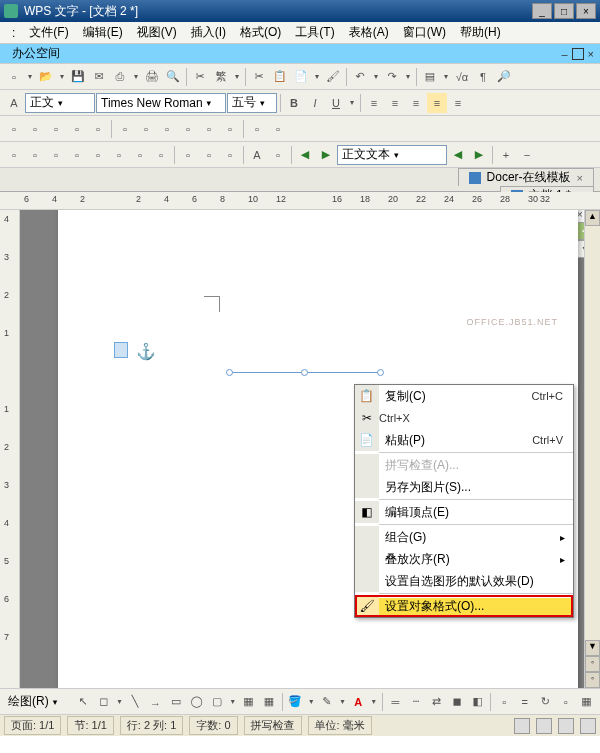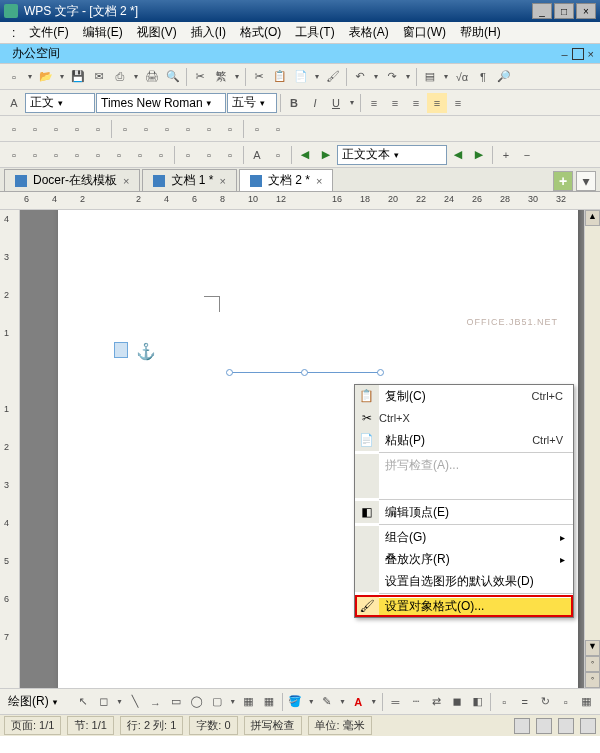--- a/index.html
+++ b/index.html
@@ -21,21 +21,21 @@
 
     
     .toolbar { height: 26px; background: #f0efe8; border-bottom: 1px solid #ccc; display: flex; align-items: center; padding: 0 4px; gap: 1px; flex-wrap: nowrap; }
     .tbar-btn { width: 20px; height: 20px; border: 1px solid transparent; display: flex; align-items: center; justify-content: center; font-size: 11px; color: #555; }
     .tbar-sep { width: 1px; height: 18px; background: #bbb; margin: 0 2px; }
     .tbar-combo { height: 20px; border: 1px solid #7f9db9; background: #fff; font-size: 12px; padding: 0 4px; display: flex; align-items: center; }
     .tbar-combo .caret { margin-left: 4px; font-size: 9px; }
     .tbar-drop { width: 10px; display: inline-flex; justify-content: center; font-size: 8px; color: #555; }
 
     
-    .doc-tabs { height: 24px; background: #e8e8e0; border-bottom: 1px solid #aaa; display: flex; align-items: flex-end; padding: 0 4px; gap: 0; }
+    .doc-tabs { height: 24px; background: #e8e8e0; border-bottom: 1px solid #aaa; display: flex; align-items: flex-end; padding: 0 4px; gap: 0; flex-direction: column; }
     .doc-tab { height: 22px; background: #e8e8e0; border: 1px solid #aaa; border-bottom: none; padding: 0 10px; display: flex; align-items: center; font-size: 12px; gap: 6px; margin-right: 2px; }
     .doc-tab.active { background: #fff; }
     .doc-tab .close { font-size: 11px; color: #666; }
     .doc-tab .tab-ico { width: 12px; height: 12px; background: #4080c0; display: inline-block; }
     .doc-tabs .spacer { flex: 1; }
     .tab-btn { width: 20px; height: 20px; background: #f8f8f4; border: 1px solid #aaa; display: flex; align-items: center; justify-content: center; font-size: 14px; color: #555; margin-left: 3px; }
     .tab-btn.plus { background: #a6c87a; color: #fff; font-weight: bold; }
 
     
     .ruler-h { height: 18px; background: #f0efe8; border-bottom: 1px solid #ccc; position: relative; font-size: 9px; color: #444; }
@@ -256,21 +256,21 @@
     <span class="tick" style="left: 276px;">12</span>
     <span class="tick" style="left: 288px; margin-top: 36px;">14</span>
     <span class="tick" style="left: 332px;">16</span>
     <span class="tick" style="left: 360px;">18</span>
     <span class="tick" style="left: 388px;">20</span>
     <span class="tick" style="left: 416px;">22</span>
     <span class="tick" style="left: 444px;">24</span>
     <span class="tick" style="left: 472px;">26</span>
     <span class="tick" style="left: 500px;">28</span>
     <span class="tick" style="left: 528px;">30</span>
-    <span class="tick" style="left: 556px;">32</span>
+    <span class="tick" style="left: 540px;">32</span>
   </div>
 
 <div class="doc-wrap">
   <div class="ruler-v" id="rulerV">
       <span class="tick" style="top: 4px;">4</span>
       <span class="tick" style="top: 42px;">3</span>
       <span class="tick" style="top: 80px;">2</span>
       <span class="tick" style="top: 118px;">1</span>
       <span class="tick" style="top: 156px;"></span>
       <span class="tick" style="top: 194px;">1</span>
@@ -320,20 +320,21 @@
       <span class="cm-label">粘贴(P)</span>
       <span class="cm-shortcut">Ctrl+V</span>
     </div>
     <div class="cm-sep"></div>
     <div class="cm-row disabled">
       <span class="cm-icon"></span>
       <span class="cm-label">拼写检查(A)...</span>
     </div>
     <div class="cm-row">
       <span class="cm-icon"></span>
+      <span class="cm-label">另存为图片(S)...</span>
     </div>
     <div class="cm-sep"></div>
     <div class="cm-row">
       <span class="cm-icon">◧</span>
       <span class="cm-label">编辑顶点(E)</span>
     </div>
     <div class="cm-sep"></div>
     <div class="cm-row">
       <span class="cm-icon"></span>
       <span class="cm-label">组合(G)</span>

